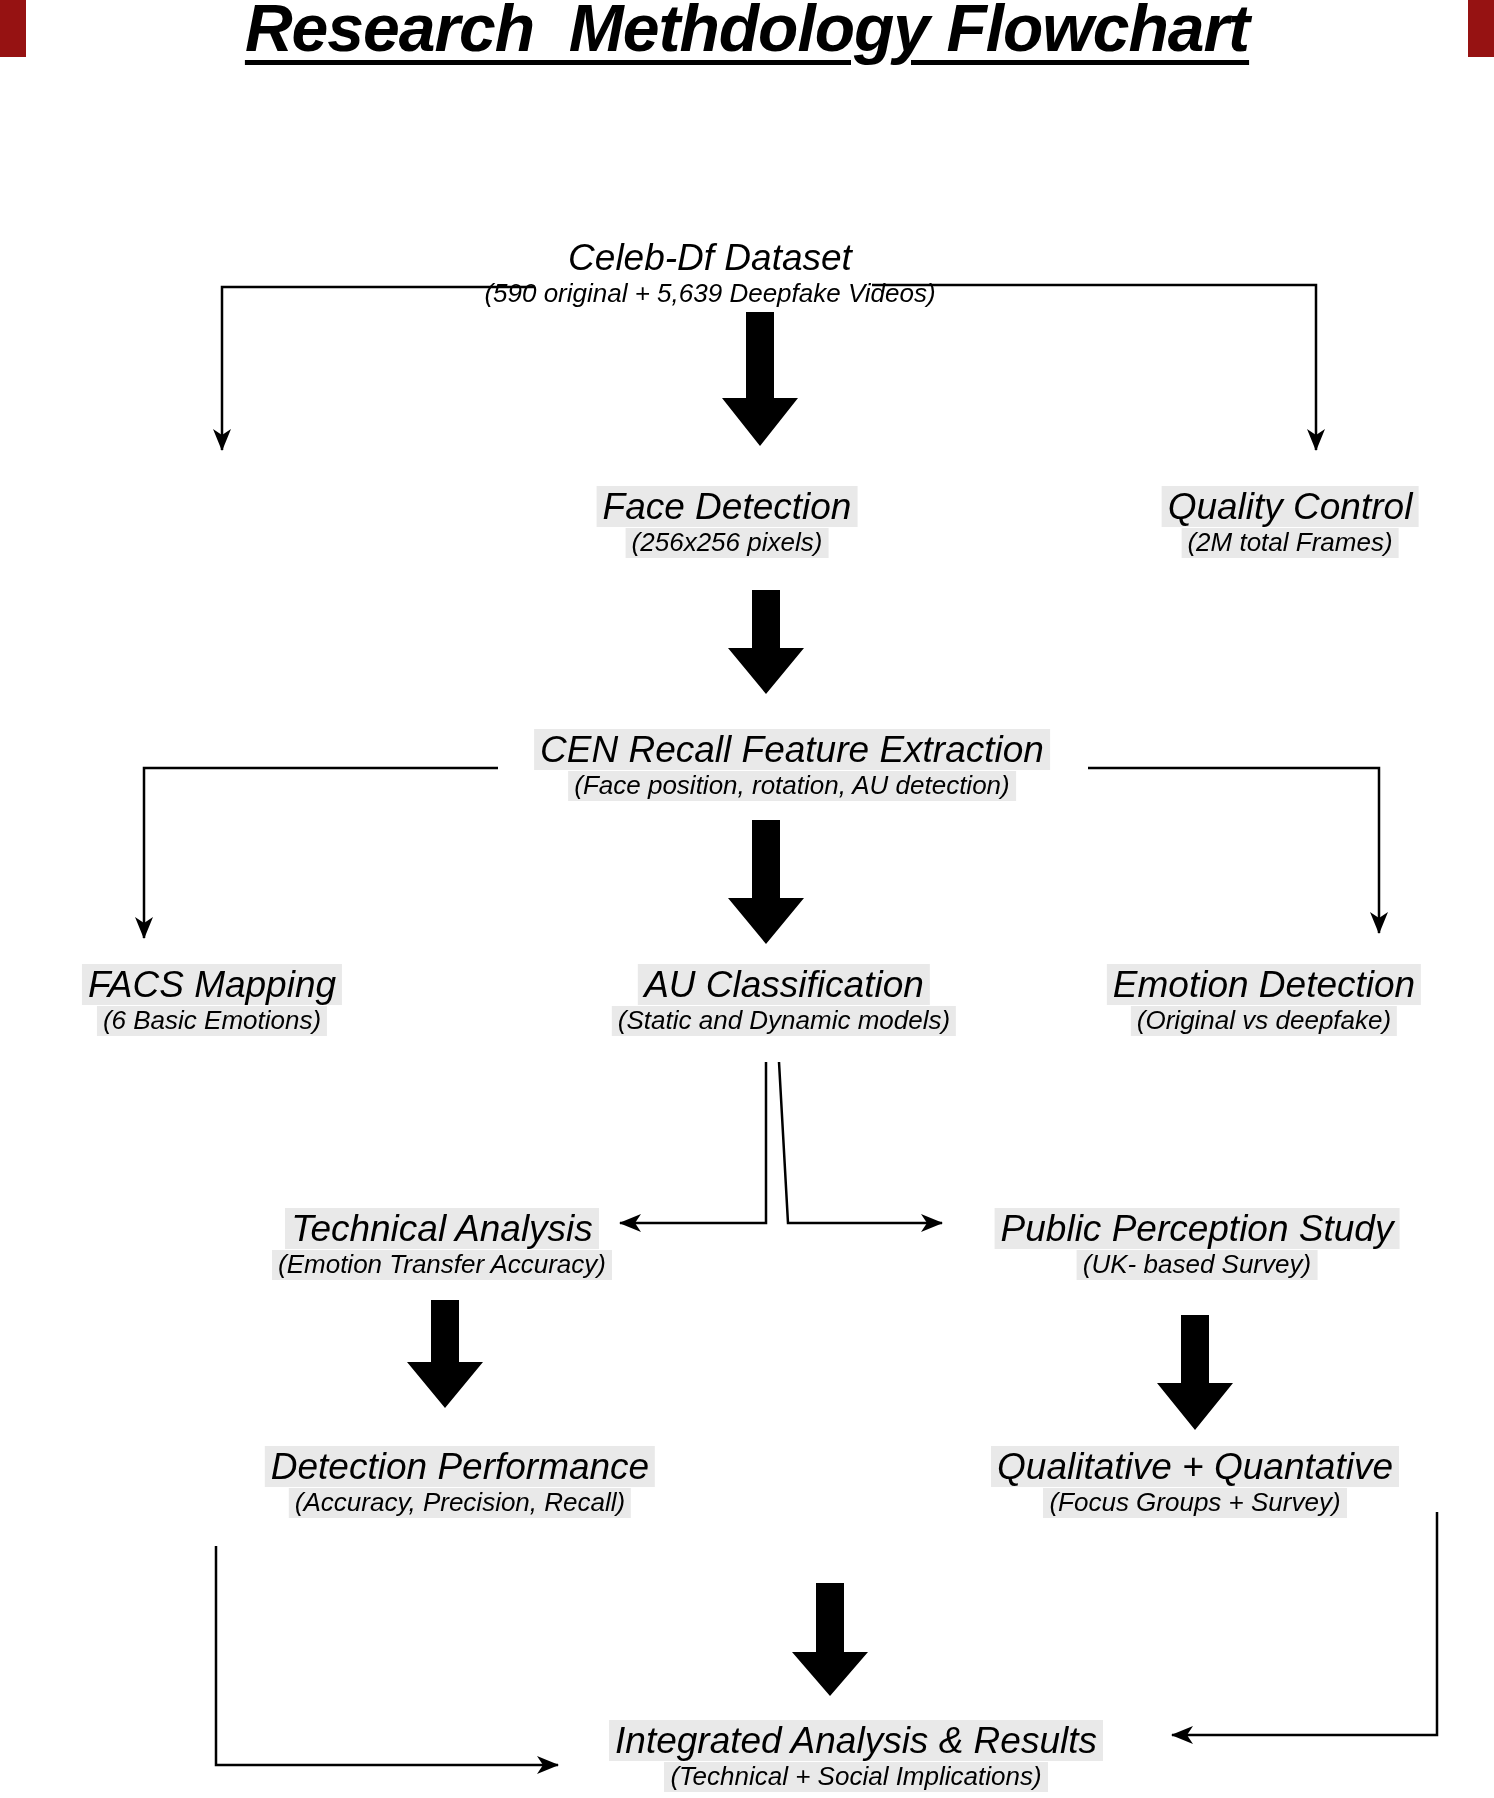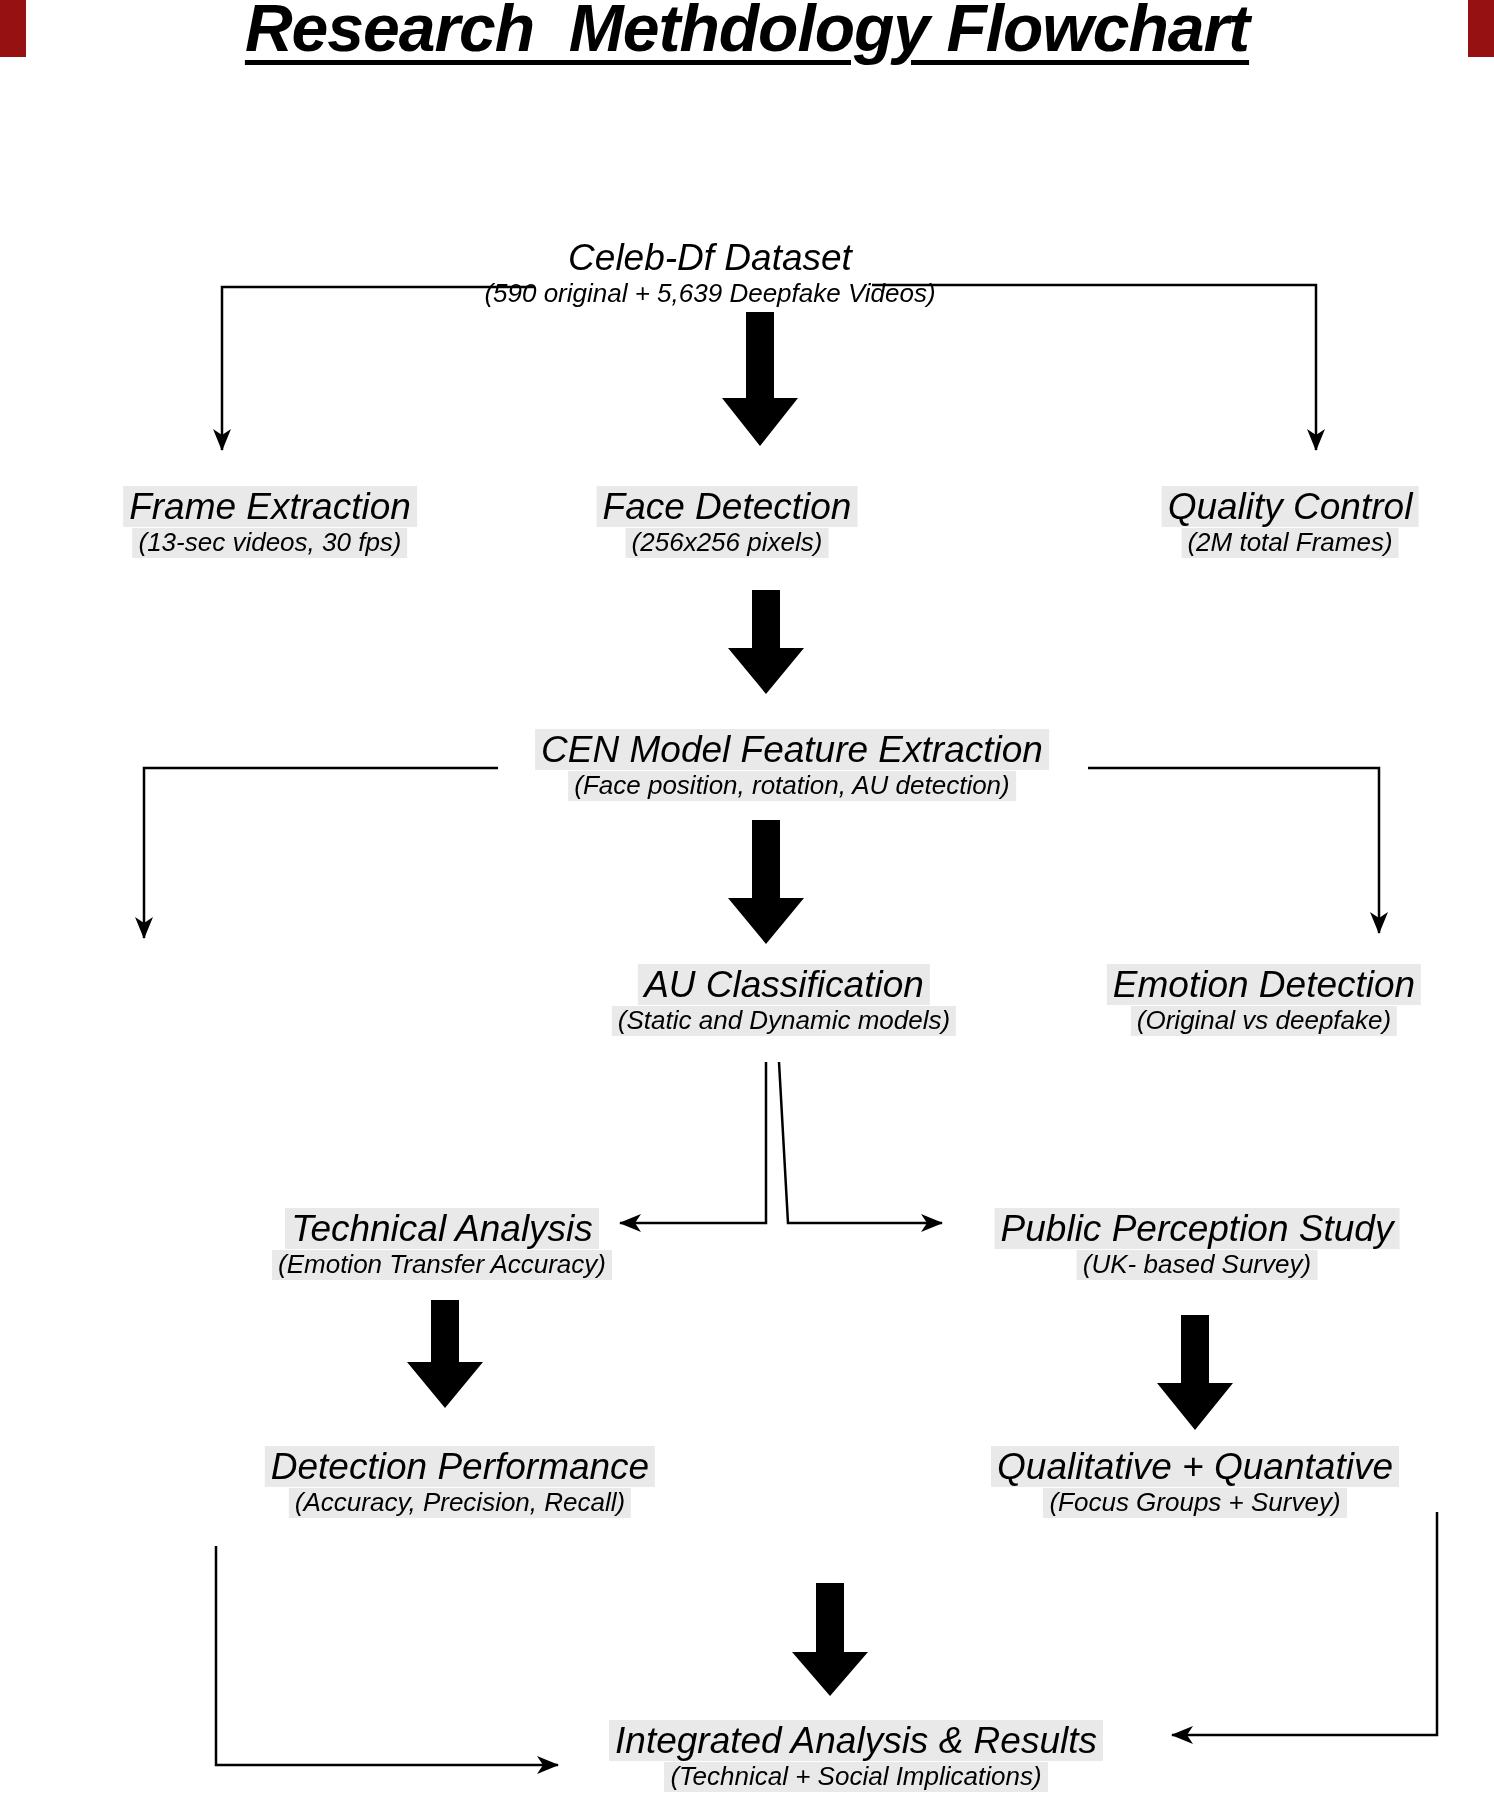--- a/index.html
+++ b/index.html
@@ -77,40 +77,40 @@
     <path class="block" d="M431,1300 L459,1300 L459,1362 L483,1362 L445,1408 L407,1362 L431,1362 Z"></path>
     <path class="block" d="M1181,1315 L1209,1315 L1209,1383 L1233,1383 L1195,1430 L1157,1383 L1181,1383 Z"></path>
     <path class="block" d="M816,1583 L844,1583 L844,1652 L868,1652 L830,1696 L792,1652 L816,1652 Z"></path>
   </svg>
 
   <div class="node" style="left:710px;top:237px">
     <span class="nlabel">Celeb-Df Dataset</span>
     <span class="nsub">(590 original + 5,639 Deepfake Videos)</span>
   </div>
 
-  <div class="node hl" style="left:270px;top:486px">
-    <span class="nlabel">Frame Extraction</span>
-    <span class="nsub">(13-sec videos, 30 fps)</span>
-  </div>
 
   <div class="node hl" style="left:727px;top:486px">
     <span class="nlabel">Face Detection</span>
     <span class="nsub">(256x256 pixels)</span>
   </div>
 
   <div class="node hl" style="left:1290px;top:486px">
     <span class="nlabel">Quality Control</span>
     <span class="nsub">(2M total Frames)</span>
   </div>
 
   <div class="node hl" style="left:792px;top:729px">
-    <span class="nlabel">CEN Model Feature Extraction</span>
+    <span class="nlabel">CEN Recall Feature Extraction</span>
     <span class="nsub">(Face position, rotation, AU detection)</span>
   </div>
 
+  <div class="node hl" style="left:212px;top:964px">
+    <span class="nlabel">FACS Mapping</span>
+    <span class="nsub">(6 Basic Emotions)</span>
+  </div>
 
   <div class="node hl" style="left:784px;top:964px">
     <span class="nlabel">AU Classification</span>
     <span class="nsub">(Static and Dynamic models)</span>
   </div>
 
   <div class="node hl" style="left:1264px;top:964px">
     <span class="nlabel">Emotion Detection</span>
     <span class="nsub">(Original vs deepfake)</span>
   </div>

